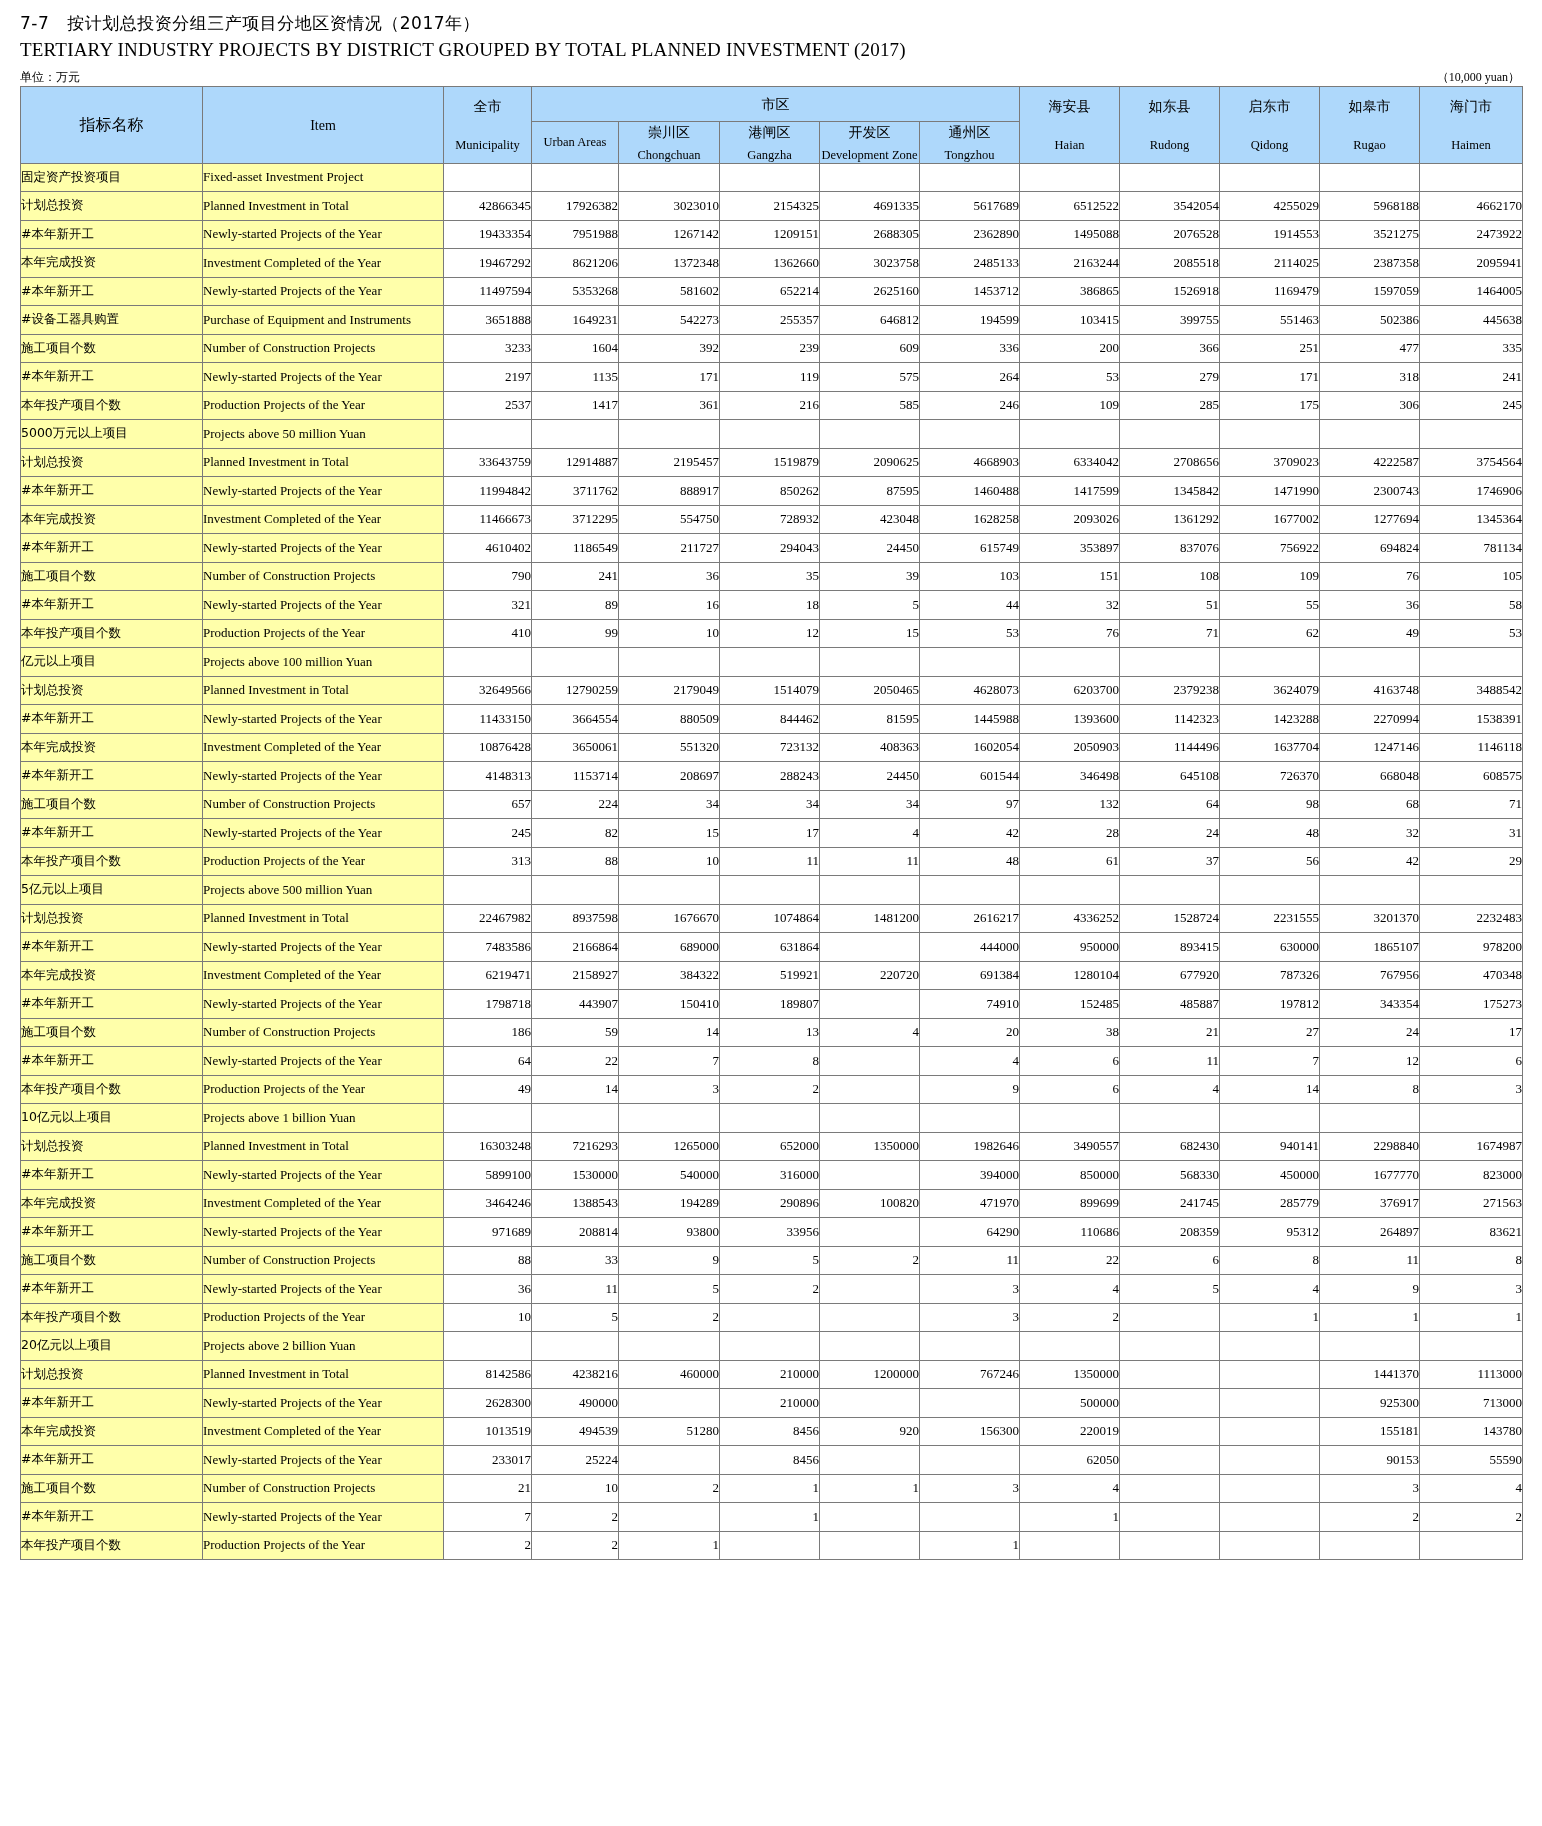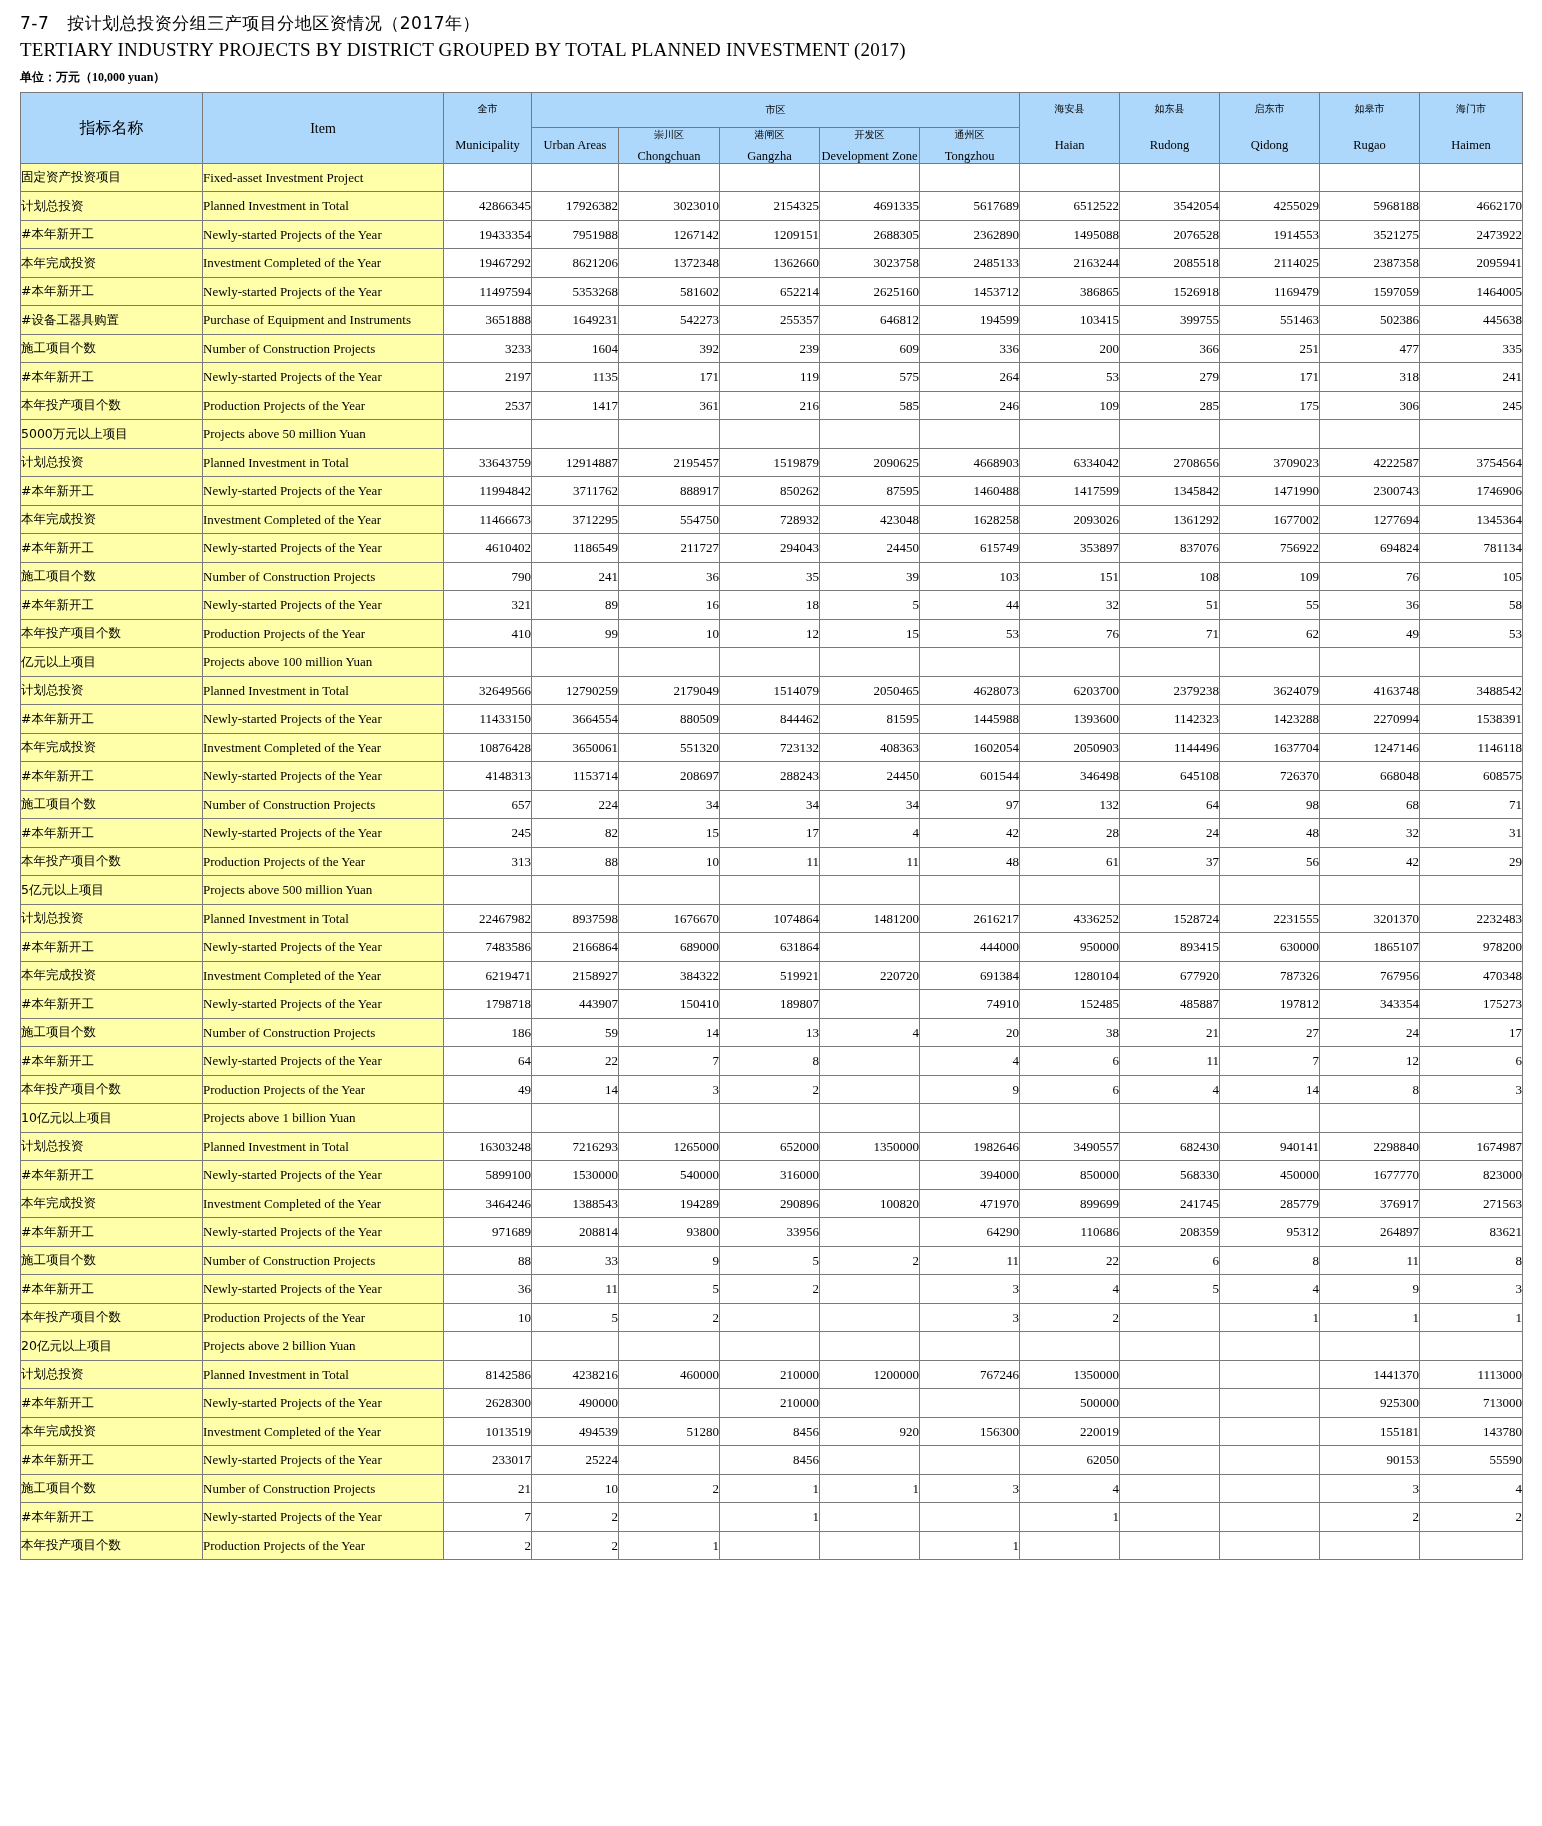--- a/index.html
+++ b/index.html
@@ -28,24 +28,23 @@
     margin-right: 18px;
   }
   .title-en {
     font-family: "Liberation Serif", serif;
     font-size: 19px;
     margin: 4px 0 8px 0;
     letter-spacing: 0.2px;
   }
   .unit-row {
     display: flex;
+    justify-content: space-between;
     align-items: flex-end;
     font-size: 12px;
-    margin-bottom: 6px;
-    font-weight: bold;
   }
   .unit-cn {
     font-family: "DejaVu Sans", sans-serif;
     font-size: 12px;
   }
   .unit-en {
     font-family: "Liberation Serif", serif;
     font-size: 12px;
     padding-right: 2px;
   }
@@ -72,21 +71,21 @@
   .hdr-ind-en {
     font-family: "Liberation Serif", serif;
     font-size: 14px;
   }
   .hdr-cell {
     line-height: 1.45;
     padding: 3px 2px;
   }
   .hdr-cn {
     font-family: "DejaVu Sans", sans-serif;
-    font-size: 10px;
+    font-size: 14px;
     display: block;
   }
   .hdr-en {
     font-family: "Liberation Serif", serif;
     font-size: 12.5px;
     display: block;
     margin-top: 20px;
   }
   .hdr-en.tight {
     margin-top: 6px;

